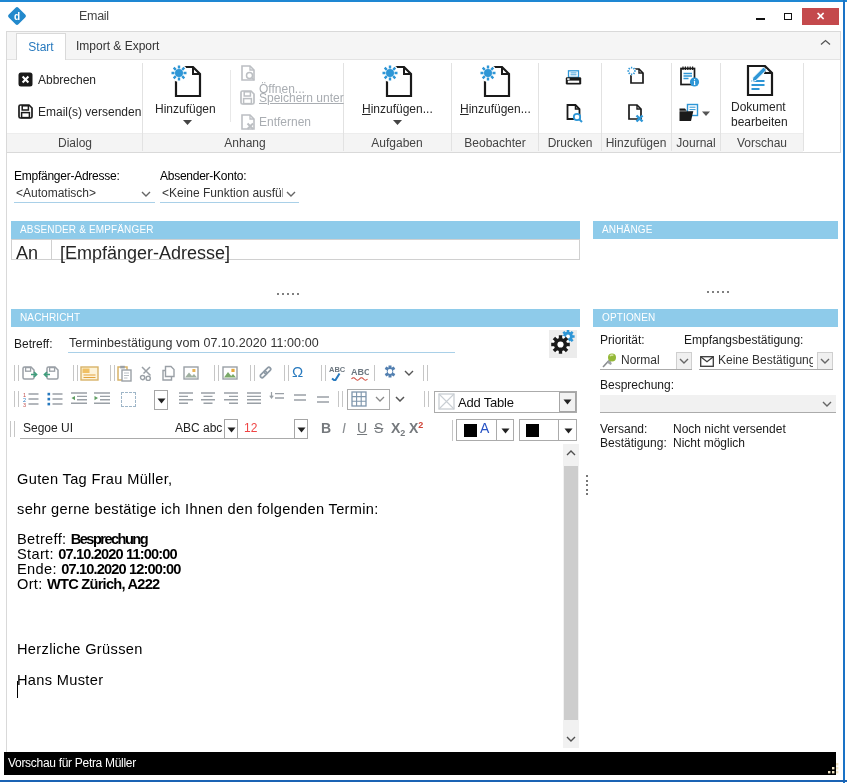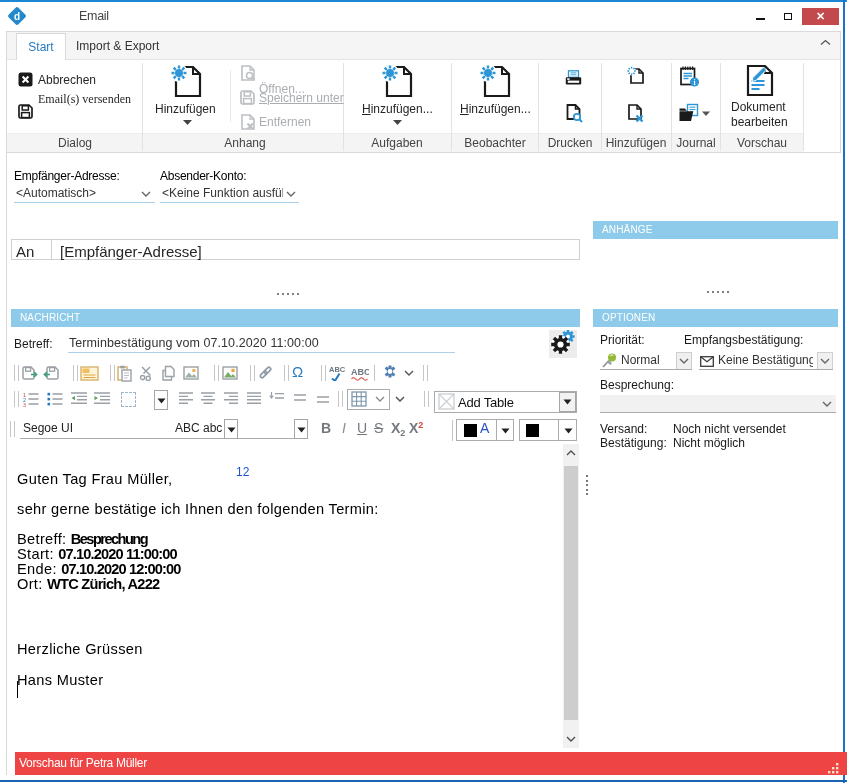--- a/index.html
+++ b/index.html
@@ -1,18 +1,18 @@
 <!DOCTYPE html>
 <html><head><meta charset="utf-8"><style>
 html,body{margin:0;padding:0;}
 body{width:847px;height:783px;overflow:hidden;background:#fff;
  font-family:"Liberation Sans",sans-serif;-webkit-font-smoothing:antialiased;}
 #win{position:absolute;left:0;top:0;width:847px;height:783px;background:#fff;}
 .abs{position:absolute;}
-.t12{font-size:15px;color:#262626;}
+.t12{font-size:18px;color:#262626;}
 .sep{position:absolute;width:1px;background:#e2e2e2;}
 .band{position:absolute;height:18px;background:#8ecbea;color:#fff;font-size:10px;
  letter-spacing:.15px;line-height:18px;padding-left:9px;box-sizing:border-box;}
 .chev{position:absolute;width:10px;height:6px;}
 .dotsh span{display:inline-block;width:2px;height:2px;background:#808080;margin-right:3px;}
 .glab{top:136px;text-align:center;font-size:12px;color:#444;}
 .rtxt{position:absolute;font-size:12px;color:#262626;white-space:nowrap;}
 .gtxt{position:absolute;font-size:12px;color:#a9adb2;white-space:nowrap;}
 .ctext{font-size:12px;color:#333;}
 .cbline{position:absolute;height:1px;background:#a9d0e8;}
@@ -76,21 +76,21 @@
 <svg class="abs" style="left:18px;top:72px;" width="15" height="15" viewBox="0 0 15 15">
         <rect x="0.5" y="0.5" width="14" height="14" rx="2.5" fill="#1a1a1a"></rect>
         <path d="M4.6 4.6 L10.4 10.4 M10.4 4.6 L4.6 10.4" stroke="#fff" stroke-width="2.1"></path>
       </svg>
 <div class="rtxt" style="left:38px;top:73px;">Abbrechen</div>
 <svg class="abs" style="left:18px;top:104px;" width="15" height="15" viewBox="0 0 15 15">
         <path d="M1 2.5 Q1 1 2.5 1 H11 L14 4 V12.5 Q14 14 12.5 14 H2.5 Q1 14 1 12.5 Z" fill="none" stroke="#1a1a1a" stroke-width="1.7"></path>
         <rect x="4.2" y="1.8" width="6.2" height="4.2" fill="none" stroke="#1a1a1a" stroke-width="1.5"></rect>
         <rect x="3.6" y="8.6" width="7.8" height="5" fill="none" stroke="#1a1a1a" stroke-width="1.5"></rect>
       </svg>
-<div class="rtxt" style="left:38px;top:92px;font-family:Liberation Serif, serif;">Email(s) versenden</div>
+<div class="rtxt" style="left:38px;top:105px;">Email(s) versenden</div>
 
 <svg class="abs" style="left:168px;top:62px;" width="38" height="36" viewBox="0 0 38 36">
         <path d="M8 5 h17 l7 7 v22 h-24 z" fill="#fff" stroke="#1a1a1a" stroke-width="2.2"></path>
         <path d="M25 5 v7 h7" fill="none" stroke="#1a1a1a" stroke-width="2"></path>
         <circle cx="11" cy="11" r="9" fill="#fff"></circle>
         <g stroke="#2e96d6" stroke-width="2.4">
           <path d="M11 3.5 V6.5 M11 15.5 V18.5 M3.5 11 H6.5 M15.5 11 H18.5 M5.7 5.7 L7.8 7.8 M14.2 14.2 L16.3 16.3 M16.3 5.7 L14.2 7.8 M7.8 14.2 L5.7 16.3"></path>
         </g>
         <circle cx="11" cy="11" r="4" fill="#2e96d6"></circle>
       </svg>
@@ -216,20 +216,21 @@
         <path d="M1 1 l4 4 4-4" stroke="#666" stroke-width="1.4" fill="none"></path>
       </svg>
 <div class="cbline" style="left:14px;top:202px;width:141px;"></div>
 <div class="abs ctext" style="left:162px;top:186px;width:121px;overflow:hidden;white-space:nowrap;">&lt;Keine Funktion ausführen&gt;</div>
 <svg class="chev" style="left:286px;top:191px;" viewBox="0 0 10 6">
         <path d="M1 1 l4 4 4-4" stroke="#666" stroke-width="1.4" fill="none"></path>
       </svg>
 <div class="cbline" style="left:160px;top:202px;width:139px;"></div>
 </div>
 
+<div class="band" style="left:11px;top:221px;width:569px;">ABSENDER &amp; EMPFÄNGER</div>
 <div class="band" style="left:593px;top:221px;width:245px;">ANHÄNGE</div>
 <div class="abs" style="left:11px;top:239px;width:569px;height:21px;border:1px solid #d0d0d0;box-sizing:border-box;background:#fff;">
   <div class="abs" style="left:39px;top:0;width:1px;height:19px;background:#d0d0d0;"></div>
   <div class="abs t12" style="left:4px;top:3px;">An</div>
   <div class="abs t12" style="left:48px;top:3px;">[Empfänger-Adresse]</div>
 </div>
 <div class="dotsh abs" style="left:277px;top:281px;"><span></span><span></span><span></span><span></span><span></span></div>
 <div class="dotsh abs" style="left:707px;top:279px;"><span></span><span></span><span></span><span></span><span></span></div>
 <div class="band" style="left:11px;top:309px;width:569px;">NACHRICHT</div>
 <div class="band" style="left:593px;top:309px;width:245px;">OPTIONEN</div>
@@ -426,21 +427,21 @@
 
 <div class="ts2" style="left:10px;top:421px;"></div>
 <div class="abs" style="left:23px;top:421px;font-size:12px;color:#222;">Segoe UI</div>
 <div class="abs" style="left:175px;top:421px;font-size:12px;color:#222;">ABC abc</div>
 <div class="dbtn" style="left:224px;top:419px;">
         <svg width="9" height="6" viewBox="0 0 9 6">
           <path d="M0.5 0.5 h8 l-4 5 z" fill="#222"></path>
         </svg>
       </div>
 <div class="abs" style="left:20px;top:438px;width:204px;height:1px;background:#ababab;"></div>
-<div class="abs" style="left:236px;top:421px;font-size:12px;color:#1d4ed8;margin-top:44px;">12</div>
+<div class="abs" style="left:244px;top:421px;font-size:12px;color:#ef4444;">12</div>
 <div class="dbtn" style="left:294px;top:419px;">
         <svg width="9" height="6" viewBox="0 0 9 6">
           <path d="M0.5 0.5 h8 l-4 5 z" fill="#222"></path>
         </svg>
       </div>
 <div class="abs" style="left:238px;top:438px;width:56px;height:1px;background:#ababab;"></div>
 <div class="abs" style="left:321px;top:420px;font-size:14px;font-weight:bold;color:#75797d;">B</div>
 <div class="abs" style="left:342px;top:420px;font-size:14px;font-style:italic;color:#8a8e92;">I</div>
 <div class="abs" style="left:357px;top:420px;font-size:14px;text-decoration:underline;color:#75797d;">U</div>
 <div class="abs" style="left:374px;top:420px;font-size:14px;text-decoration:line-through;color:#75797d;">S</div>
@@ -520,21 +521,21 @@
  <svg class="chev" style="left:222px;top:6px;" viewBox="0 0 10 6">
           <path d="M1 1 l4 4 4-4" stroke="#666" stroke-width="1.4" fill="none"></path>
         </svg>
 </div>
 <div class="abs" style="left:600px;top:422px;font-size:12px;color:#1a1a1a;">Versand:</div>
 <div class="abs" style="left:673px;top:422px;font-size:12px;color:#1a1a1a;">Noch nicht versendet</div>
 <div class="abs" style="left:600px;top:436px;font-size:12px;color:#1a1a1a;">Bestätigung:</div>
 <div class="abs" style="left:673px;top:436px;font-size:12px;color:#1a1a1a;">Nicht möglich</div>
 </div>
 
-<div class="abs" style="left:15px;top:752px;width:832px;height:23px;background:#ef4444;color:#fff;font-size:12px;line-height:22px;padding-left:4px;box-sizing:border-box;letter-spacing:-0.3px;">Vorschau für Petra Müller</div>
+<div class="abs" style="left:4px;top:752px;width:832px;height:23px;background:#000000;color:#fff;font-size:12px;line-height:22px;padding-left:4px;box-sizing:border-box;letter-spacing:-0.3px;">Vorschau für Petra Müller</div>
 <svg class="abs" style="left:828px;top:763px;" width="11" height="11" viewBox="0 0 11 11">
  <g fill="#efe3c4">
         <rect x="8" y="0" width="2.4" height="2.4"></rect>
         <rect x="8" y="4" width="2.4" height="2.4"></rect>
         <rect x="8" y="8" width="2.4" height="2.4"></rect>
         <rect x="4" y="4" width="2.4" height="2.4"></rect>
         <rect x="4" y="8" width="2.4" height="2.4"></rect>
         <rect x="0" y="8" width="2.4" height="2.4"></rect>
       </g>
 </svg>

